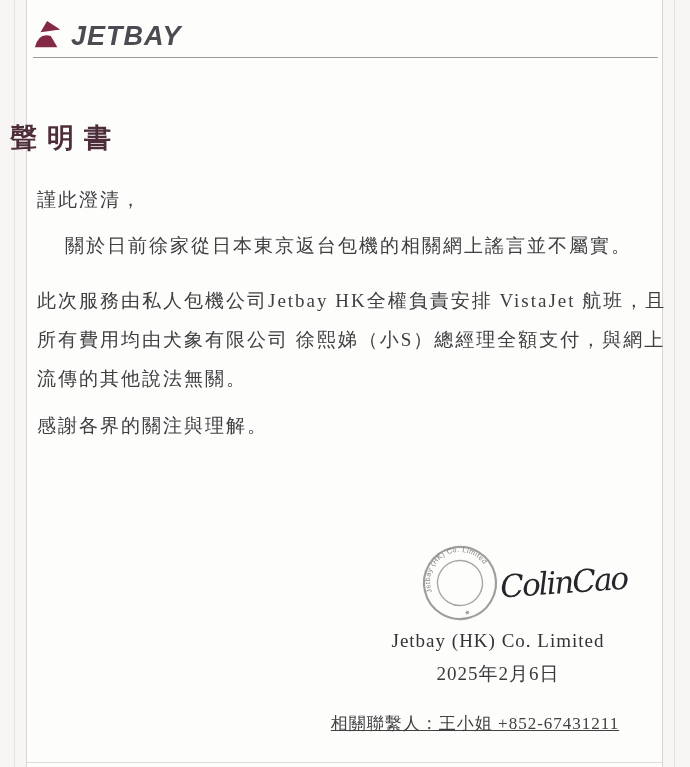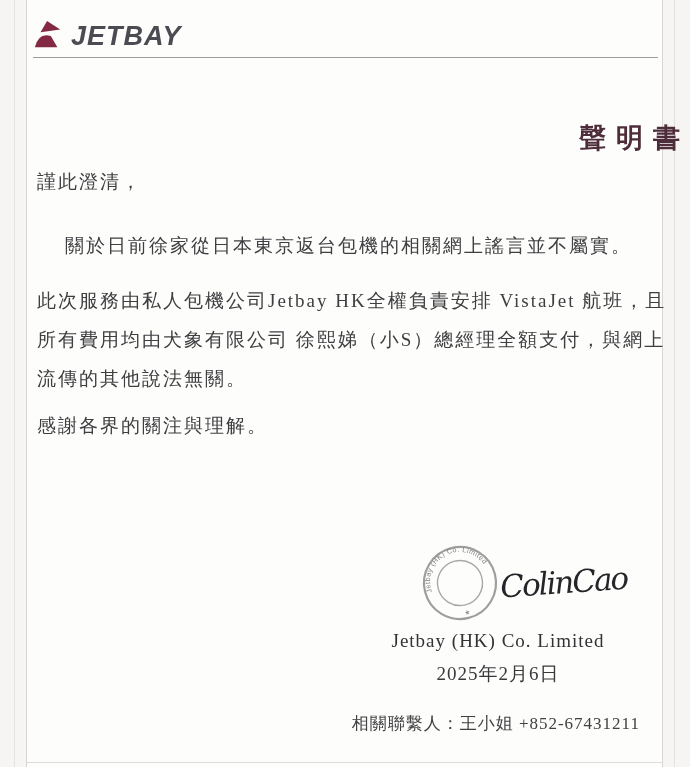--- a/index.html
+++ b/index.html
@@ -39,34 +39,34 @@
     font-size: 27px; letter-spacing: 1px;
     color: #4b4b52;
   }
   .header-rule {
     position: absolute; left: 33px; right: 32px; top: 57px;
     height: 1px; background: #9c9b99;
   }
 
   .doc-title {
     position: absolute; left: 0; right: 0; top: 120px;
-    text-align: right;
+    text-align: left;
     font-size: 27px; font-weight: bold;
     letter-spacing: 10px; text-indent: 10px;
     color: #4e2d3a;
     font-family: Liberation Mono, monospace;
   }
 
   .body-text {
     position: absolute; left: 37px; right: 22px;
     font-size: 19px; color: #3f3e40;
     letter-spacing: 2px;
     line-height: 39px;
   }
-  .p-salutation { top: 162px; font-family: Liberation Serif, serif; }
+  .p-salutation { top: 180px; font-family: Liberation Serif, serif; }
   .p-rumor      { top: 226px; margin-left: 28px; }
   .p-service    { top: 281px; }
   .p-thanks     { top: 406px; }
   .p-closing    { top: 458px; }
   .seal {
     position: absolute; left: 420px; top: 543px;
     width: 80px; height: 80px;
     transform: rotate(-14deg);
     opacity: 0.85;
   }
@@ -81,23 +81,24 @@
     letter-spacing: 1px;
   }
   .date-line {
     position: absolute; left: 372px; top: 661px; width: 252px;
     text-align: center;
     font-size: 19px; color: #39393b;
     letter-spacing: 1px;
   }
   .contact-line {
     position: absolute; left: 310px; top: 712px; width: 330px;
-    text-align: right;
+    text-align: center;
     font-size: 17px; color: #414042;
     letter-spacing: 1px;
+    text-decoration: underline;
   }
 </style>
 </head>
 <body>
 
 <div class="photo">
   <div class="edge-line edge-l1"></div>
   <div class="edge-line edge-l2"></div>
   <div class="page"></div>
   <div class="edge-line edge-r1"></div>

